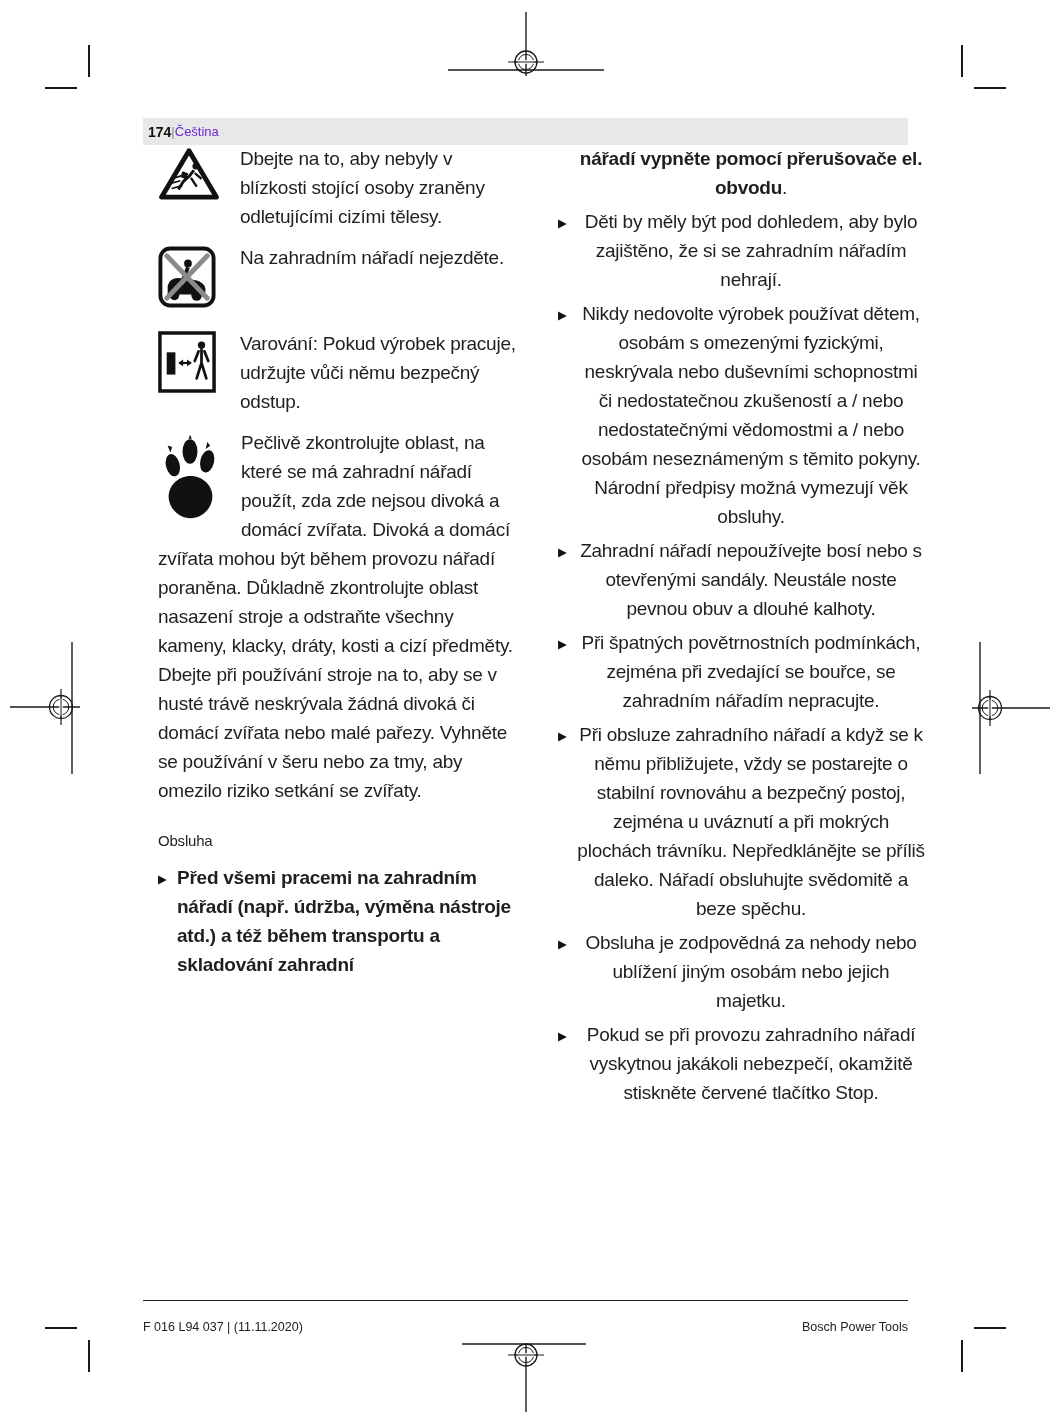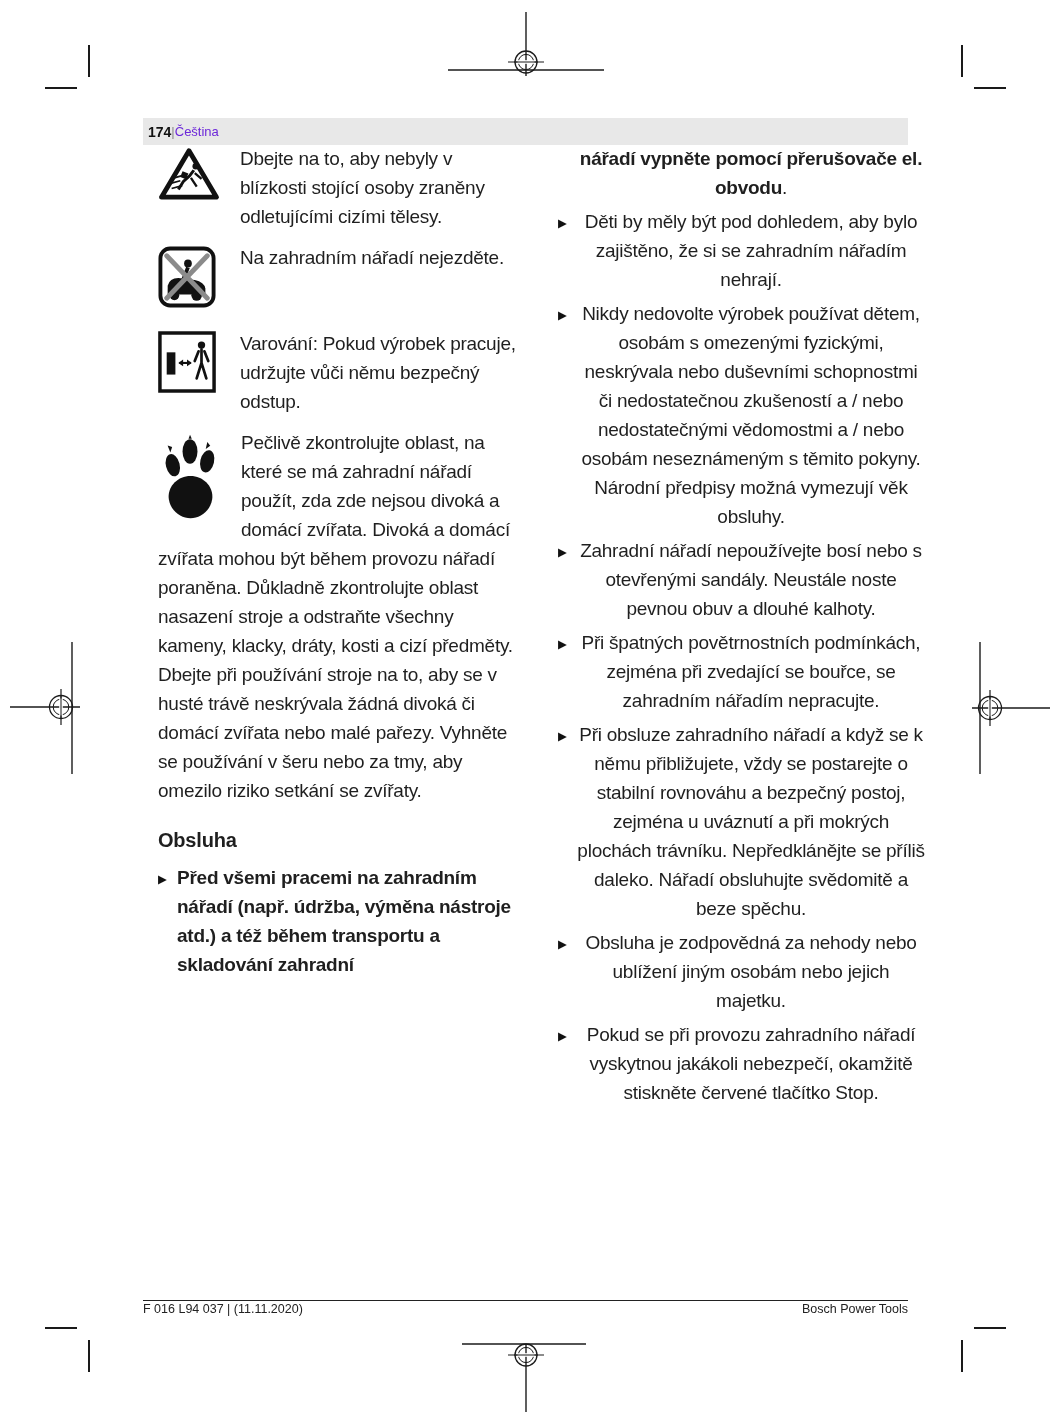--- a/index.html
+++ b/index.html
@@ -35,35 +35,35 @@
 
   .icon-row{display:flex;margin-bottom:12px;}
   .icon-cell{flex:0 0 82px;padding-top:2px;}
   .icon-row .txt{flex:1;}
 
   .float-para{margin-bottom:12px;}
   .float-para::after{content:"";display:block;clear:none;}
   .float-icon{float:left;margin:4px 12px 2px 2px;}
   .float-icon.paw{margin:6px 22px 4px 4px;}
 
-  .heading{font-weight:bold;font-size:20px;line-height:29px;margin:21px 0 8px 0;letter-spacing:-0.2px;}
+  .heading{font-weight:normal;font-size:15px;line-height:29px;margin:21px 0 8px 0;letter-spacing:-0.2px;}
 
   ul.bullets{list-style:none;margin:0;padding:0;}
   .bullets li{position:relative;padding-left:19px;margin-bottom:5px;}
   .bullets .marker{position:absolute;left:0;top:1.5px;font-size:11.5px;color:#111;
     font-family:"DejaVu Sans",sans-serif;}
   .bold{font-weight:bold;}
 
   .cont-para{padding-left:19px;margin:0 0 5px 0;}
 
   
   .footer{
     position:absolute;left:143px;top:1300px;width:765px;
     border-top:1.6px solid #222;display:flex;justify-content:space-between;
-    font-size:12.5px;padding-top:1px;color:#222;
+    font-size:12.5px;padding-top:19px;color:#222;
   }
 </style>
 </head>
 <body>
 
 <div class="page">
 
   <div class="crop v" style="left:88px;top:45px;"></div>
   <div class="crop h" style="left:45px;top:87px;"></div>
   <div class="crop v" style="left:961px;top:45px;"></div>

